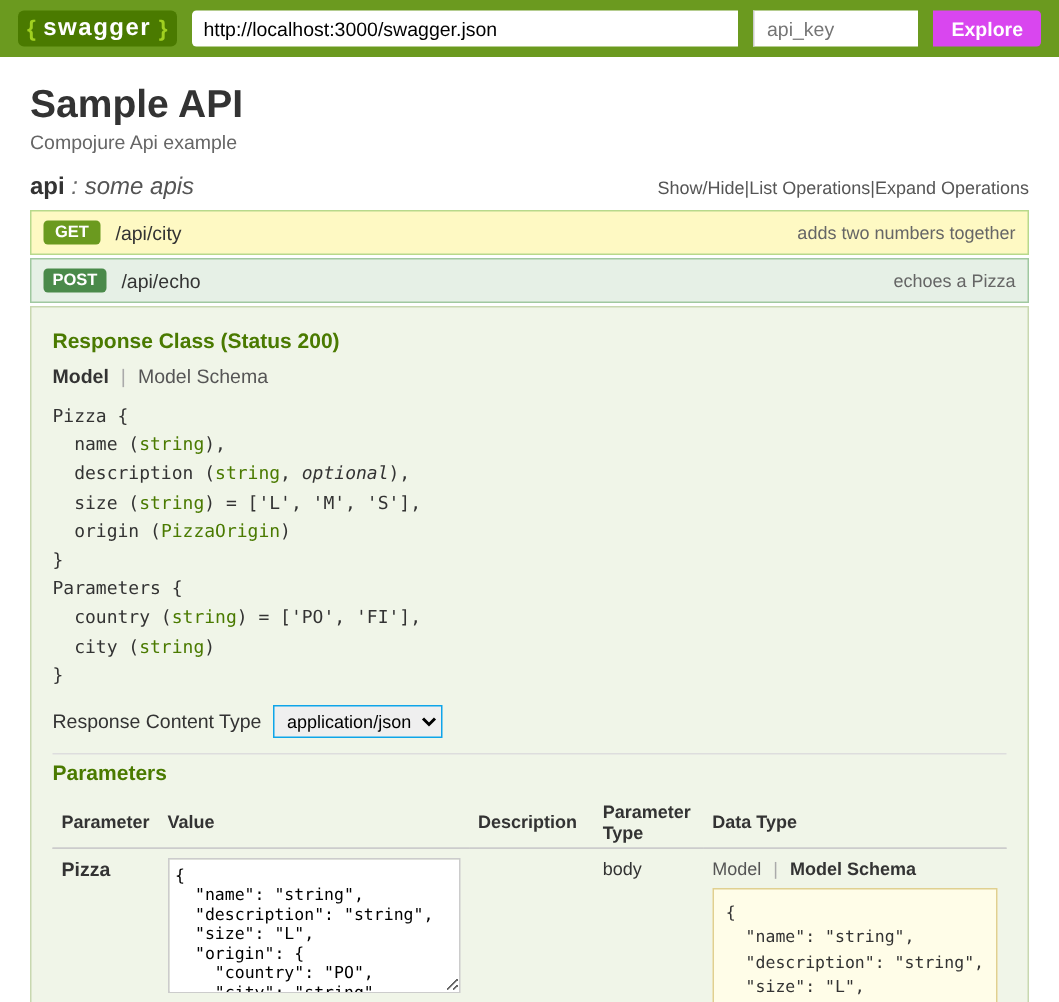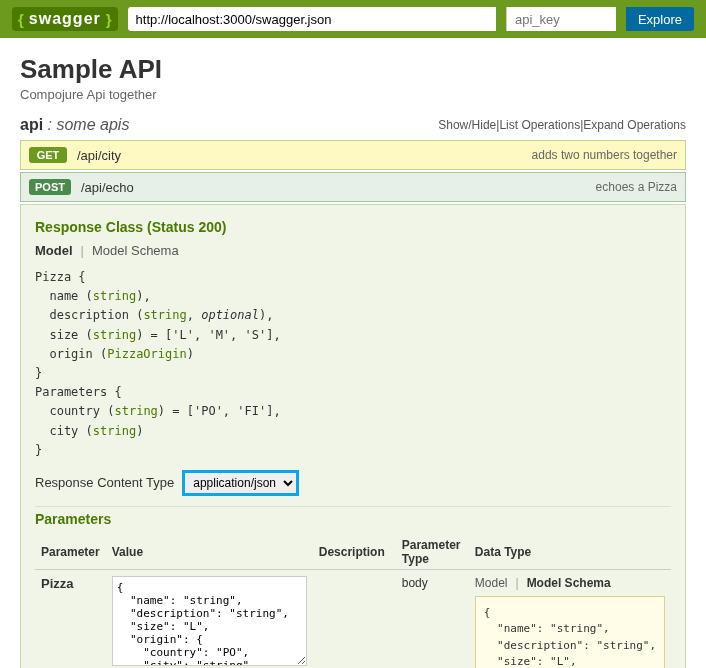--- a/index.html
+++ b/index.html
@@ -37,27 +37,27 @@
       width: 110px;
       height: 24px;
       border: none;
       border-left: 1px solid #ccc;
       border-radius: 0;
       padding: 0 8px;
       font-size: 13px;
       outline: none;
     }
     #explore-btn {
-      background: #0369a1;
+      background: #d946ef;
       color: #fff;
       border: none;
       border-radius: 0 3px 3px 0;
       padding: 4px 12px;
       font-size: 13px;
-      font-weight: normal;
+      font-weight: bold;
       cursor: pointer;
       height: 24px;
     }
 
     
     #main { padding: 16px 20px; }
 
     #app-title { font-size: 26px; font-weight: bold; color: #333; margin-bottom: 2px; }
     #app-subtitle { font-size: 13px; color: #666; margin-bottom: 14px; }
 
@@ -115,21 +115,21 @@
     .model-tab.active { font-weight: bold; color: #333; }
     .model-tab-sep { color: #aaa; margin-right: 8px; }
 
     
     .model-code { font-family: monospace; font-size: 12px; color: #333; line-height: 1.6; margin-bottom: 10px; }
     .model-code .type-link { color: #4a7a00; }
     .model-code .optional { font-style: italic; }
 
     
     .response-ct-row { display: flex; align-items: center; gap: 8px; margin-bottom: 10px; font-size: 13px; }
-    .response-ct-row select { font-size: 12px; padding: 2px 4px; border: 3px solid #0ea5e9; }
+    .response-ct-row select { font-size: 12px; padding: 2px 4px; border: 1px solid #0ea5e9; text-align: center; }
 
     
     .params-title { font-size: 14px; color: #4a7a00; font-weight: bold; margin-bottom: 8px; }
     .params-table { width: 100%; border-collapse: collapse; }
     .params-table th { text-align: left; font-size: 12px; font-weight: bold; color: #333; padding: 3px 6px; border-bottom: 1px solid #ccc; }
     .params-table td { padding: 6px 6px; vertical-align: top; font-size: 12px; }
     .params-table td.param-name { font-weight: bold; font-size: 13px; width: 60px; }
     .params-table td.param-value { width: 200px; }
     .params-table td.param-desc { width: 120px; }
     .params-table td.param-type { width: 90px; }
@@ -174,21 +174,21 @@
     <span class="bracket">}</span>
   </div>
   <input id="url-input" type="text" value="http://localhost:3000/swagger.json" style="">
   <input id="api-key-input" type="text" placeholder="api_key" style="">
   <button id="explore-btn">Explore</button>
 </div>
 
 <div id="main">
 
   <div id="app-title">Sample API</div>
-  <div id="app-subtitle">Compojure Api together</div>
+  <div id="app-subtitle">Compojure Api example</div>
 
   <div id="api-section">
     <div id="api-header">
       <div id="api-title">
         <strong>api</strong> <span>: <span style="font-style:italic;color:#555">some apis</span></span>
       </div>
       <div id="api-actions">
         <a>Show/Hide</a>
         <span>|</span>
         <a>List Operations</a>

